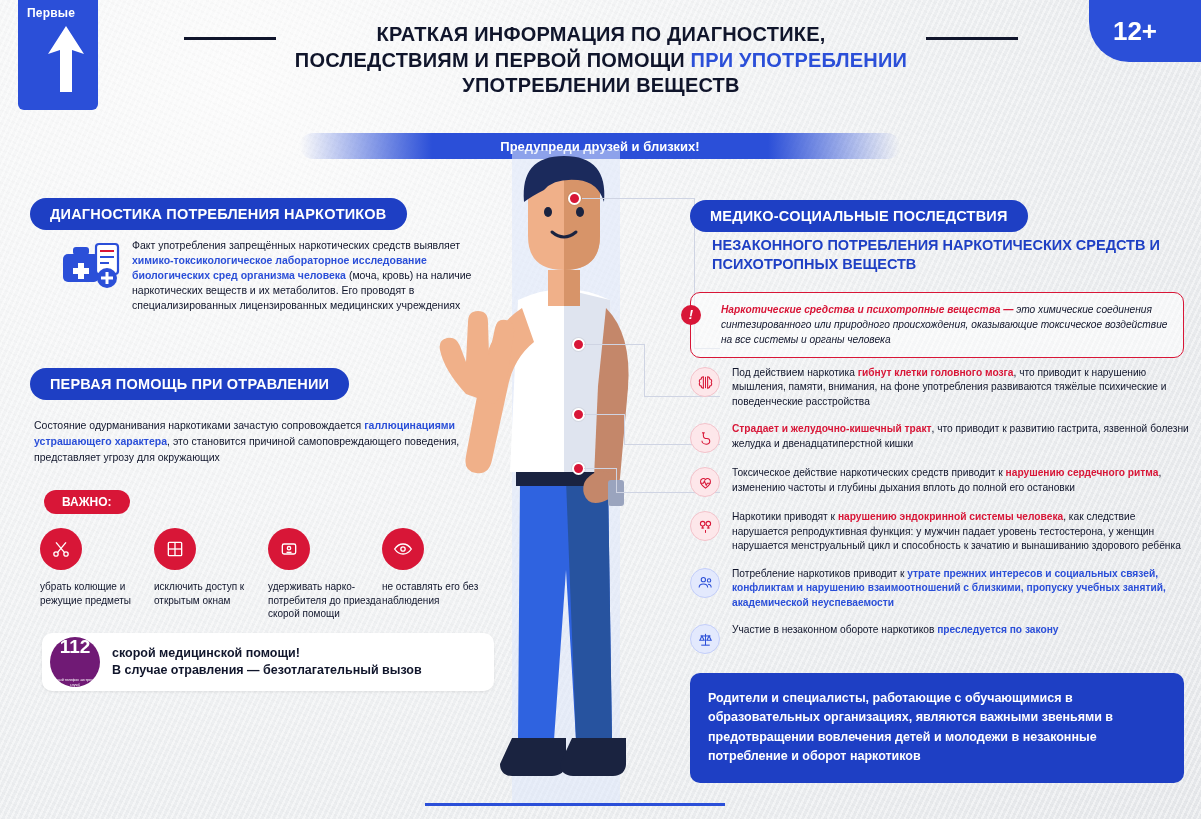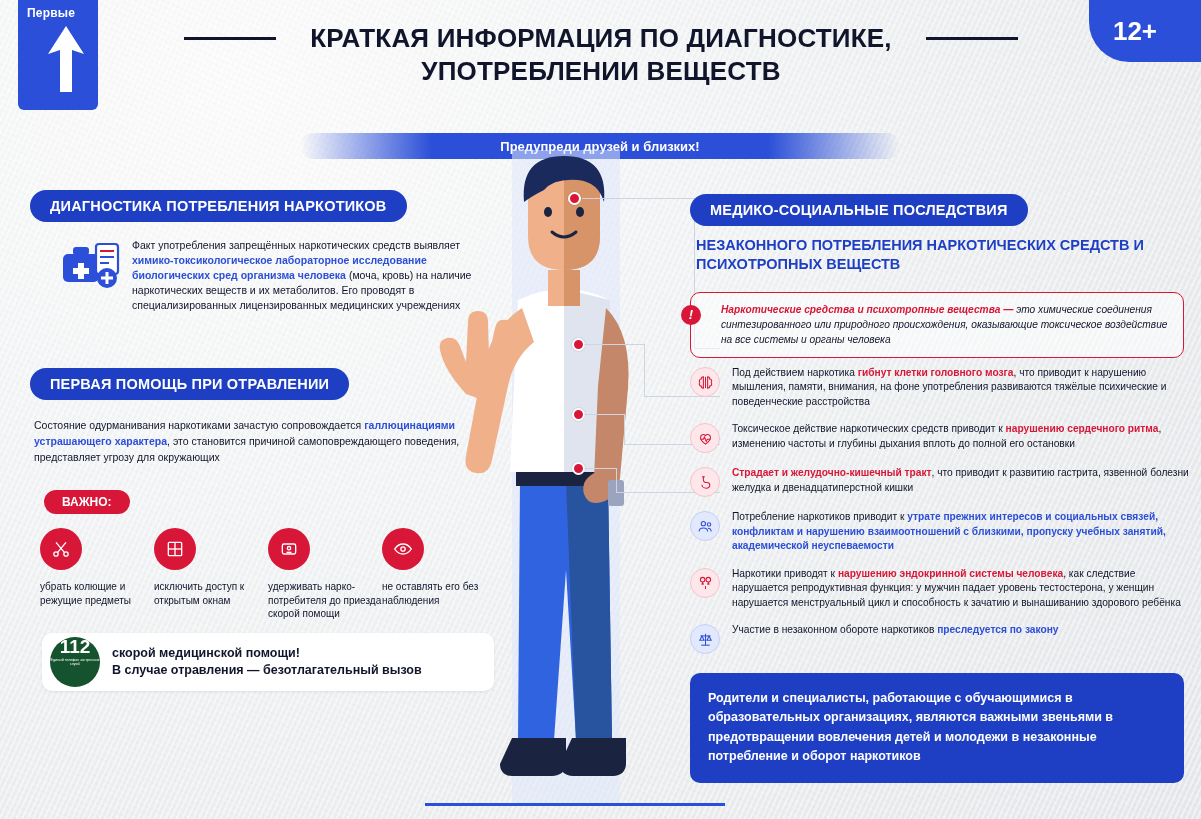--- a/index.html
+++ b/index.html
@@ -47,21 +47,21 @@
     display: flex; align-items: center; justify-content: center;
     font-size: 26px; font-weight: bold;
     padding-right: 20px;
   }
 
   .title-wrap {
     position: absolute; left: 170px; top: 22px; width: 862px;
     text-align: center;
   }
   .title-line {
-    font-size: 26px; font-weight: bold; color: #10152b; line-height: 1.28;
+    font-size: 20px; font-weight: bold; color: #10152b; line-height: 1.28;
     letter-spacing: .2px;
   }
   .title-line .blue { color: #2b4fd8; }
   .title-rule-left, .title-rule-right {
     position: absolute; top: 15px; width: 92px; height: 3px; background: #10152b;
   }
   .title-rule-left { left: 14px; }
   .title-rule-right { right: 14px; }
 
   .subtitle-bar {
@@ -77,21 +77,21 @@
     background: #1e3fc4; color: #fff;
     border-radius: 16px;
     font-size: 14.5px; font-weight: bold; letter-spacing: .2px;
     display: flex; align-items: center;
     padding: 0 20px;
   }
 
   
   .left-col { position: absolute; left: 22px; top: 190px; width: 460px; }
 
-  #pill-diag { position: absolute; left: 8px; top: 0; height: 32px; }
+  #pill-diag { position: absolute; left: 8px; top: 8px; height: 32px; }
 
   .diag-body {
     position: absolute; left: 110px; top: 48px; width: 370px;
     font-size: 10.5px; line-height: 1.42; color: #10152b;
   }
   .diag-icon { position: absolute; left: 38px; top: 48px; width: 62px; height: 62px; }
 
   #pill-first-aid { position: absolute; left: 8px; top: 178px; height: 32px; }
 
   .aid-body {
@@ -117,35 +117,35 @@
   .aid-label { font-size: 10px; line-height: 1.35; color: #10152b; }
 
   .call-box {
     position: absolute; left: 20px; top: 443px; width: 452px; height: 58px;
     background: #fff; border-radius: 10px;
     display: flex; align-items: center;
     box-shadow: 0 1px 3px rgba(0,0,0,.08);
   }
   .call-circle {
     width: 50px; height: 50px; border-radius: 50%;
-    background: #14532d; color: #fff;
-    display: flex; flex-direction: column; align-items: center; justify-content: flex-start;
+    background: #701a75; color: #fff;
+    display: flex; flex-direction: column; align-items: center; justify-content: space-between;
     margin-left: 8px; flex: none;
   }
   .call-circle .num { font-size: 19px; font-weight: bold; line-height: 1; }
   .call-circle .cap { font-size: 3.6px; line-height: 1.2; text-align: center; margin-top: 2px; }
   .call-text { font-size: 12.5px; font-weight: bold; color: #10152b; line-height: 1.35; margin-left: 12px; }
 
   .qr-area { position: absolute; left: 28px; top: 718px; width: 460px; }
 
   
   .right-col { position: absolute; left: 690px; top: 190px; width: 494px; }
-  #pill-consequences { position: absolute; left: 0; top: 4px; height: 32px; }
+  #pill-consequences { position: absolute; left: 0; top: 10px; height: 32px; }
   .cons-sub {
-    position: absolute; left: 6px; top: 46px; width: 470px;
+    position: absolute; left: 22px; top: 46px; width: 470px;
     color: #1e3fc4; font-size: 14.5px; font-weight: bold; line-height: 1.32;
   }
 
   .warn-box {
     position: absolute; left: 0; top: 102px; width: 494px;
     border: 1.5px solid #d81637; border-radius: 10px;
     padding: 10px 12px 10px 30px;
     font-size: 10.2px; line-height: 1.45; color: #10152b; font-style: italic;
     background: rgba(255,255,255,.55);
   }
@@ -202,20 +202,23 @@
     </svg>
   </div>
 
   <div class="age-badge">12+</div>
 
   <div class="title-wrap">
     <div style="position:relative;">
       <span class="title-rule-left"></span>
       <span class="title-rule-right"></span>
       <div class="title-line">КРАТКАЯ ИНФОРМАЦИЯ ПО ДИАГНОСТИКЕ,</div>
+    </div>
+    <div class="title-line">
+      <span>ПОСЛЕДСТВИЯМ И ПЕРВОЙ ПОМОЩИ </span><span class="blue">ПРИ УПОТРЕБЛЕНИИ</span>
     </div>
     <div class="title-line blue">УПОТРЕБЛЕНИИ ВЕЩЕСТВ</div>
   </div>
 
   <div class="subtitle-bar">Предупреди друзей и близких!</div>
 
   <div class="left-col">
 
     <div class="pill" id="pill-diag">ДИАГНОСТИКА ПОТРЕБЛЕНИЯ НАРКОТИКОВ</div>
 
@@ -397,66 +400,66 @@
           </svg>
         </div>
         <div class="cons-text">
           <span>Под действием наркотика </span><span class="red">гибнут клетки головного мозга</span><span>, что приводит к нарушению мышления, памяти, внимания, на фоне употребления развиваются тяжёлые психические и поведенческие расстройства</span>
         </div>
       </div>
 
       <div class="cons-row">
         <div class="cons-ico ico-red">
           <svg viewBox="0 0 24 24" width="17" height="17" fill="none" stroke="currentColor" stroke-width="1.5">
+            <path d="M9 4v4c0 3 2 4 5 4s4 2 4 4-2 4-5 4-6-2-6-5"></path>
+            <path d="M7 4h4"></path>
+          </svg>
+        </div>
+        <div class="cons-text">
+          <span class="red">Страдает и желудочно-кишечный тракт</span><span>, что приводит к развитию гастрита, язвенной болезни желудка и двенадцатиперстной кишки</span>
+        </div>
+      </div>
+
+      <div class="cons-row">
+        <div class="cons-ico ico-red">
+          <svg viewBox="0 0 24 24" width="17" height="17" fill="none" stroke="currentColor" stroke-width="1.5">
             <path d="M12 20s-7-4.6-7-9.3A3.9 3.9 0 0 1 12 8a3.9 3.9 0 0 1 7 2.7C19 15.4 12 20 12 20z"></path>
             <polyline points="5,13 9,13 10.5,10 13,16 14.5,13 19,13"></polyline>
           </svg>
         </div>
         <div class="cons-text">
           <span>Токсическое действие наркотических средств приводит к </span><span class="red">нарушению сердечного ритма</span><span>, изменению частоты и глубины дыхания вплоть до полной его остановки</span>
         </div>
       </div>
 
       <div class="cons-row">
         <div class="cons-ico ico-red">
           <svg viewBox="0 0 24 24" width="17" height="17" fill="none" stroke="currentColor" stroke-width="1.5">
-            <path d="M9 4v4c0 3 2 4 5 4s4 2 4 4-2 4-5 4-6-2-6-5"></path>
-            <path d="M7 4h4"></path>
-          </svg>
-        </div>
-        <div class="cons-text">
-          <span class="red">Страдает и желудочно-кишечный тракт</span><span>, что приводит к развитию гастрита, язвенной болезни желудка и двенадцатиперстной кишки</span>
+            <circle cx="8" cy="8" r="3.2"></circle>
+              <circle cx="16" cy="8" r="3.2"></circle>
+            <path d="M8 11.2v4M16 11.2v4M6 14h4M14 14h4"></path>
+            <path d="M12 17v4"></path>
+          </svg>
+        </div>
+        <div class="cons-text">
+          <span>Наркотики приводят к </span><span class="red">нарушению эндокринной системы человека</span><span>, как следствие нарушается репродуктивная функция: у мужчин падает уровень тестостерона, у женщин нарушается менструальный цикл и способность к зачатию и вынашиванию здорового ребёнка</span>
         </div>
       </div>
 
       <div class="cons-row">
         <div class="cons-ico ico-blue">
           <svg viewBox="0 0 24 24" width="17" height="17" fill="none" stroke="currentColor" stroke-width="1.5">
             <circle cx="9" cy="8" r="3"></circle>
               <circle cx="17" cy="9" r="2.4"></circle>
             <path d="M3 19c0-3.3 2.7-5 6-5s6 1.7 6 5"></path>
               <path d="M15.5 14.5c2.6.2 4.5 1.8 4.5 4.5"></path>
           </svg>
         </div>
         <div class="cons-text">
           <span>Потребление наркотиков приводит к </span><span class="blue">утрате прежних интересов и социальных связей, конфликтам и нарушению взаимоотношений с близкими, пропуску учебных занятий, академической неуспеваемости</span>
-        </div>
-      </div>
-
-      <div class="cons-row">
-        <div class="cons-ico ico-red">
-          <svg viewBox="0 0 24 24" width="17" height="17" fill="none" stroke="currentColor" stroke-width="1.5">
-            <circle cx="8" cy="8" r="3.2"></circle>
-              <circle cx="16" cy="8" r="3.2"></circle>
-            <path d="M8 11.2v4M16 11.2v4M6 14h4M14 14h4"></path>
-            <path d="M12 17v4"></path>
-          </svg>
-        </div>
-        <div class="cons-text">
-          <span>Наркотики приводят к </span><span class="red">нарушению эндокринной системы человека</span><span>, как следствие нарушается репродуктивная функция: у мужчин падает уровень тестостерона, у женщин нарушается менструальный цикл и способность к зачатию и вынашиванию здорового ребёнка</span>
         </div>
       </div>
 
       <div class="cons-row">
         <div class="cons-ico ico-blue">
           <svg viewBox="0 0 24 24" width="17" height="17" fill="none" stroke="currentColor" stroke-width="1.5">
             <line x1="12" y1="4" x2="12" y2="20"></line>
               <line x1="6" y1="20" x2="18" y2="20"></line>
             <path d="M5 7h14"></path>
               <path d="M7 7l-3 6h6z"></path>

